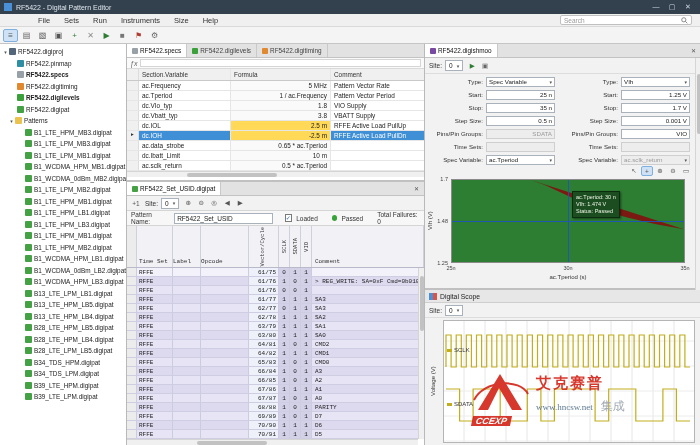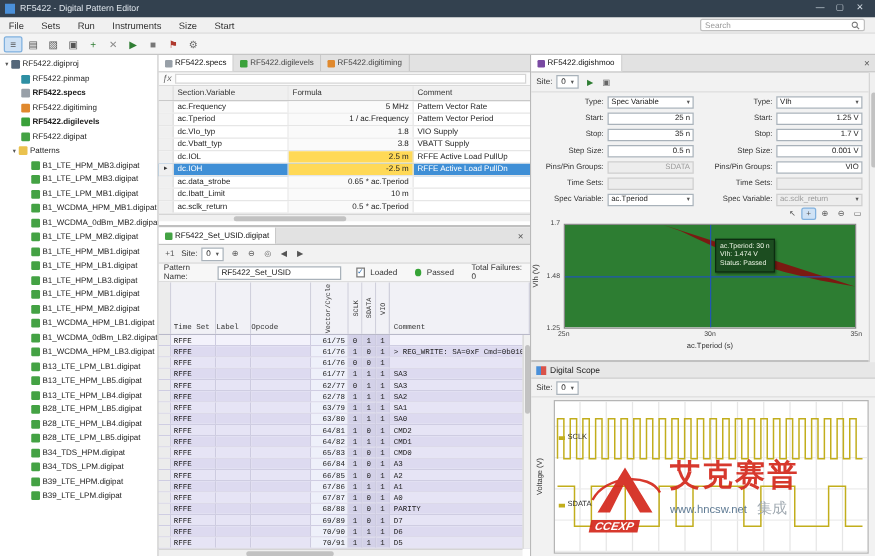--- a/index.html
+++ b/index.html
@@ -8,21 +8,21 @@
   .window{position:relative;width:700px;height:445px;background:#e8e8e8;overflow:hidden;font-size:7px;color:#222;}
 
   
   .titlebar{position:absolute;left:0;top:0;width:700px;height:14px;background:#33414f;color:#dfe6ec;display:flex;align-items:center;padding:0 4px;font-size:7px;}
   .title-icon{width:8px;height:8px;background:#4a90d9;margin-right:4px;flex:none;}
   .win-controls{margin-left:auto;display:flex;}
   .win-btn{width:16px;text-align:center;font-size:7px;line-height:14px;color:#cfd8e0;}
 
   
   .menubar{position:absolute;top:14px;left:0;width:700px;height:13px;background:#f0f0f0;border-bottom:1px solid #d9d9d9;display:flex;align-items:center;font-size:7.5px;color:#333;}
-  .menu-items{display:flex;}
+  .menu-items{display:flex;margin-left:31px;}
   .menu-item{padding:0 7px;line-height:13px;}
   .search-box{margin-left:auto;margin-right:8px;width:132px;height:10px;background:#fff;border:1px solid #c0c0c0;border-radius:2px;display:flex;align-items:center;padding:0 3px;color:#999;font-size:6.5px;}
   .search-box span{flex:1;}
 
   
   .toolbar{position:absolute;top:27px;left:0;width:700px;height:17px;background:#f4f4f4;border-bottom:1px solid #c5c5c5;display:flex;align-items:center;padding:0 3px;}
   .tb-icons{display:flex;align-items:center;gap:1px;}
   .tb-icon{width:15px;height:13px;display:flex;align-items:center;justify-content:center;font-size:8px;color:#555;border:1px solid transparent;border-radius:2px;}
   .tb-icon.active{background:#cfe2f5;border-color:#7fb0de;}
   .tb-icon.xs{width:12px;height:10px;font-size:6.5px;}
@@ -130,23 +130,23 @@
   .scope-graph{position:absolute;left:18px;top:30px;width:252px;height:123px;background:#fff;border:1px solid #b5b5b5;overflow:hidden;}
   .scope-ylabel{position:absolute;left:3px;top:30px;height:123px;width:9px;display:flex;align-items:center;justify-content:center;writing-mode:vertical-rl;transform:rotate(180deg);font-size:6px;color:#333;}
   .sig{position:absolute;left:3px;font-size:6px;color:#333;display:flex;align-items:center;gap:2px;}
   .sig .chip{width:5px;height:3px;background:#c2ae1c;display:inline-block;}
 
   
   .watermark{position:absolute;left:470px;top:370px;width:222px;height:66px;opacity:.93;pointer-events:none;display:flex;align-items:flex-start;z-index:50;}
   .wm-logo{position:relative;width:62px;height:58px;flex:none;}
   .wm-brand{position:absolute;left:2px;bottom:2px;background:#d42a1e;color:#fff;font-weight:bold;font-style:italic;font-size:9px;padding:0 4px;transform:skewX(-12deg);}
   .wm-right{margin-left:4px;}
-  .wm-cn{font-size:24px;font-weight:bold;color:#d42a1e;letter-spacing:2px;line-height:26px;font-family:Liberation Mono, monospace;}
+  .wm-cn{font-size:15px;font-weight:bold;color:#d42a1e;letter-spacing:2px;line-height:26px;font-family:Liberation Serif, serif;}
   .wm-sub{display:flex;align-items:baseline;gap:8px;margin-top:2px;}
-  .wm-url{font-size:9px;color:#53718c;}
+  .wm-url{font-size:9px;color:#53718c;font-family:Liberation Serif, serif;}
   .wm-jc{font-size:12px;color:#9aa4ac;font-family:"DejaVu Sans",sans-serif;}
 </style>
 </head>
 <body>
 
 <div class="window">
 
   <div class="titlebar">
     <span class="title-icon"></span>
     <span>RF5422 - Digital Pattern Editor</span>
@@ -157,21 +157,21 @@
     </div>
   </div>
 
   <div class="menubar">
     <span class="menu-items">
         <span class="menu-item">File</span>
         <span class="menu-item">Sets</span>
         <span class="menu-item">Run</span>
         <span class="menu-item">Instruments</span>
         <span class="menu-item">Size</span>
-        <span class="menu-item">Start</span>
+        <span class="menu-item">Help</span>
       </span>
     <div class="search-box">
       <span>Search</span>
       <svg width="7" height="7" viewBox="0 0 10 10">
           <circle cx="4" cy="4" r="3" fill="none" stroke="#777" stroke-width="1.2"></circle>
           <line x1="6.2" y1="6.2" x2="9" y2="9" stroke="#777" stroke-width="1.2"></line>
         </svg>
     </div>
   </div>
 

